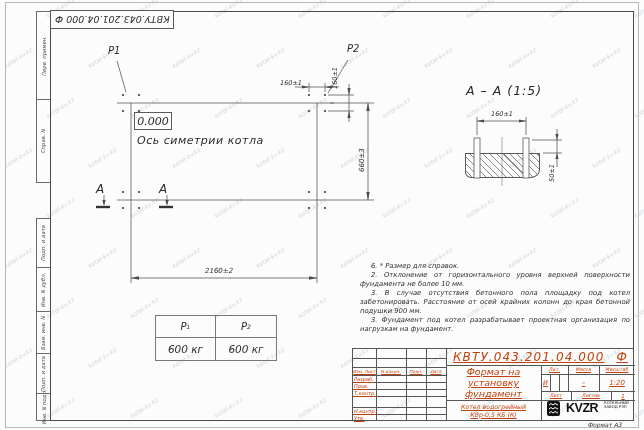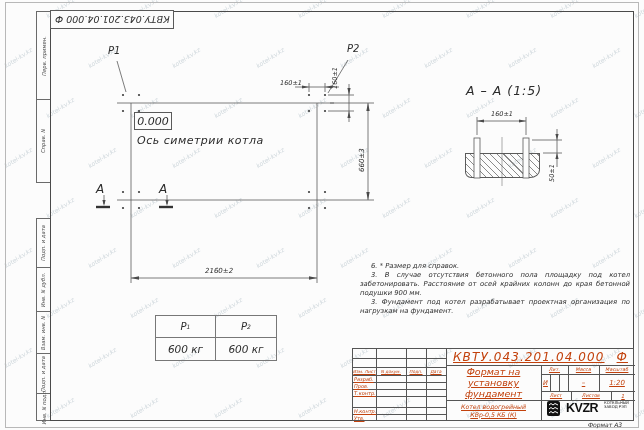--- a/index.html
+++ b/index.html
@@ -270,20 +270,21 @@
     <div class="hdr">
         <span>P</span>
         <sub>2</sub>
       </div>
     <div class="val">600 кг</div>
     <div class="val">600 кг</div>
   </div>
 
   <div class="notes">
     <p>6. * Размер для справок.</p>
+    <p>2. Отклонение от горизонтального уровня верхней поверхности фундамента не более 10 мм.</p>
     <p>3. В случае отсутствия бетонного пола площадку под котел забетонировать. Расстояние от осей крайних колонн до края бетонной подушки 900 мм.</p>
     <p>3. Фундамент под котел разрабатывает проектная организация по нагрузкам на фундамент.</p>
   </div>
 
   <div class="tblock">
 
     <div class="vl" style="left:23px;top:0;height:71px;"></div>
     <div class="vl" style="left:53px;top:0;height:71px;"></div>
     <div class="vl" style="left:73px;top:0;height:71px;"></div>
     <div class="vl" style="left:93px;top:0;height:71px;"></div>

